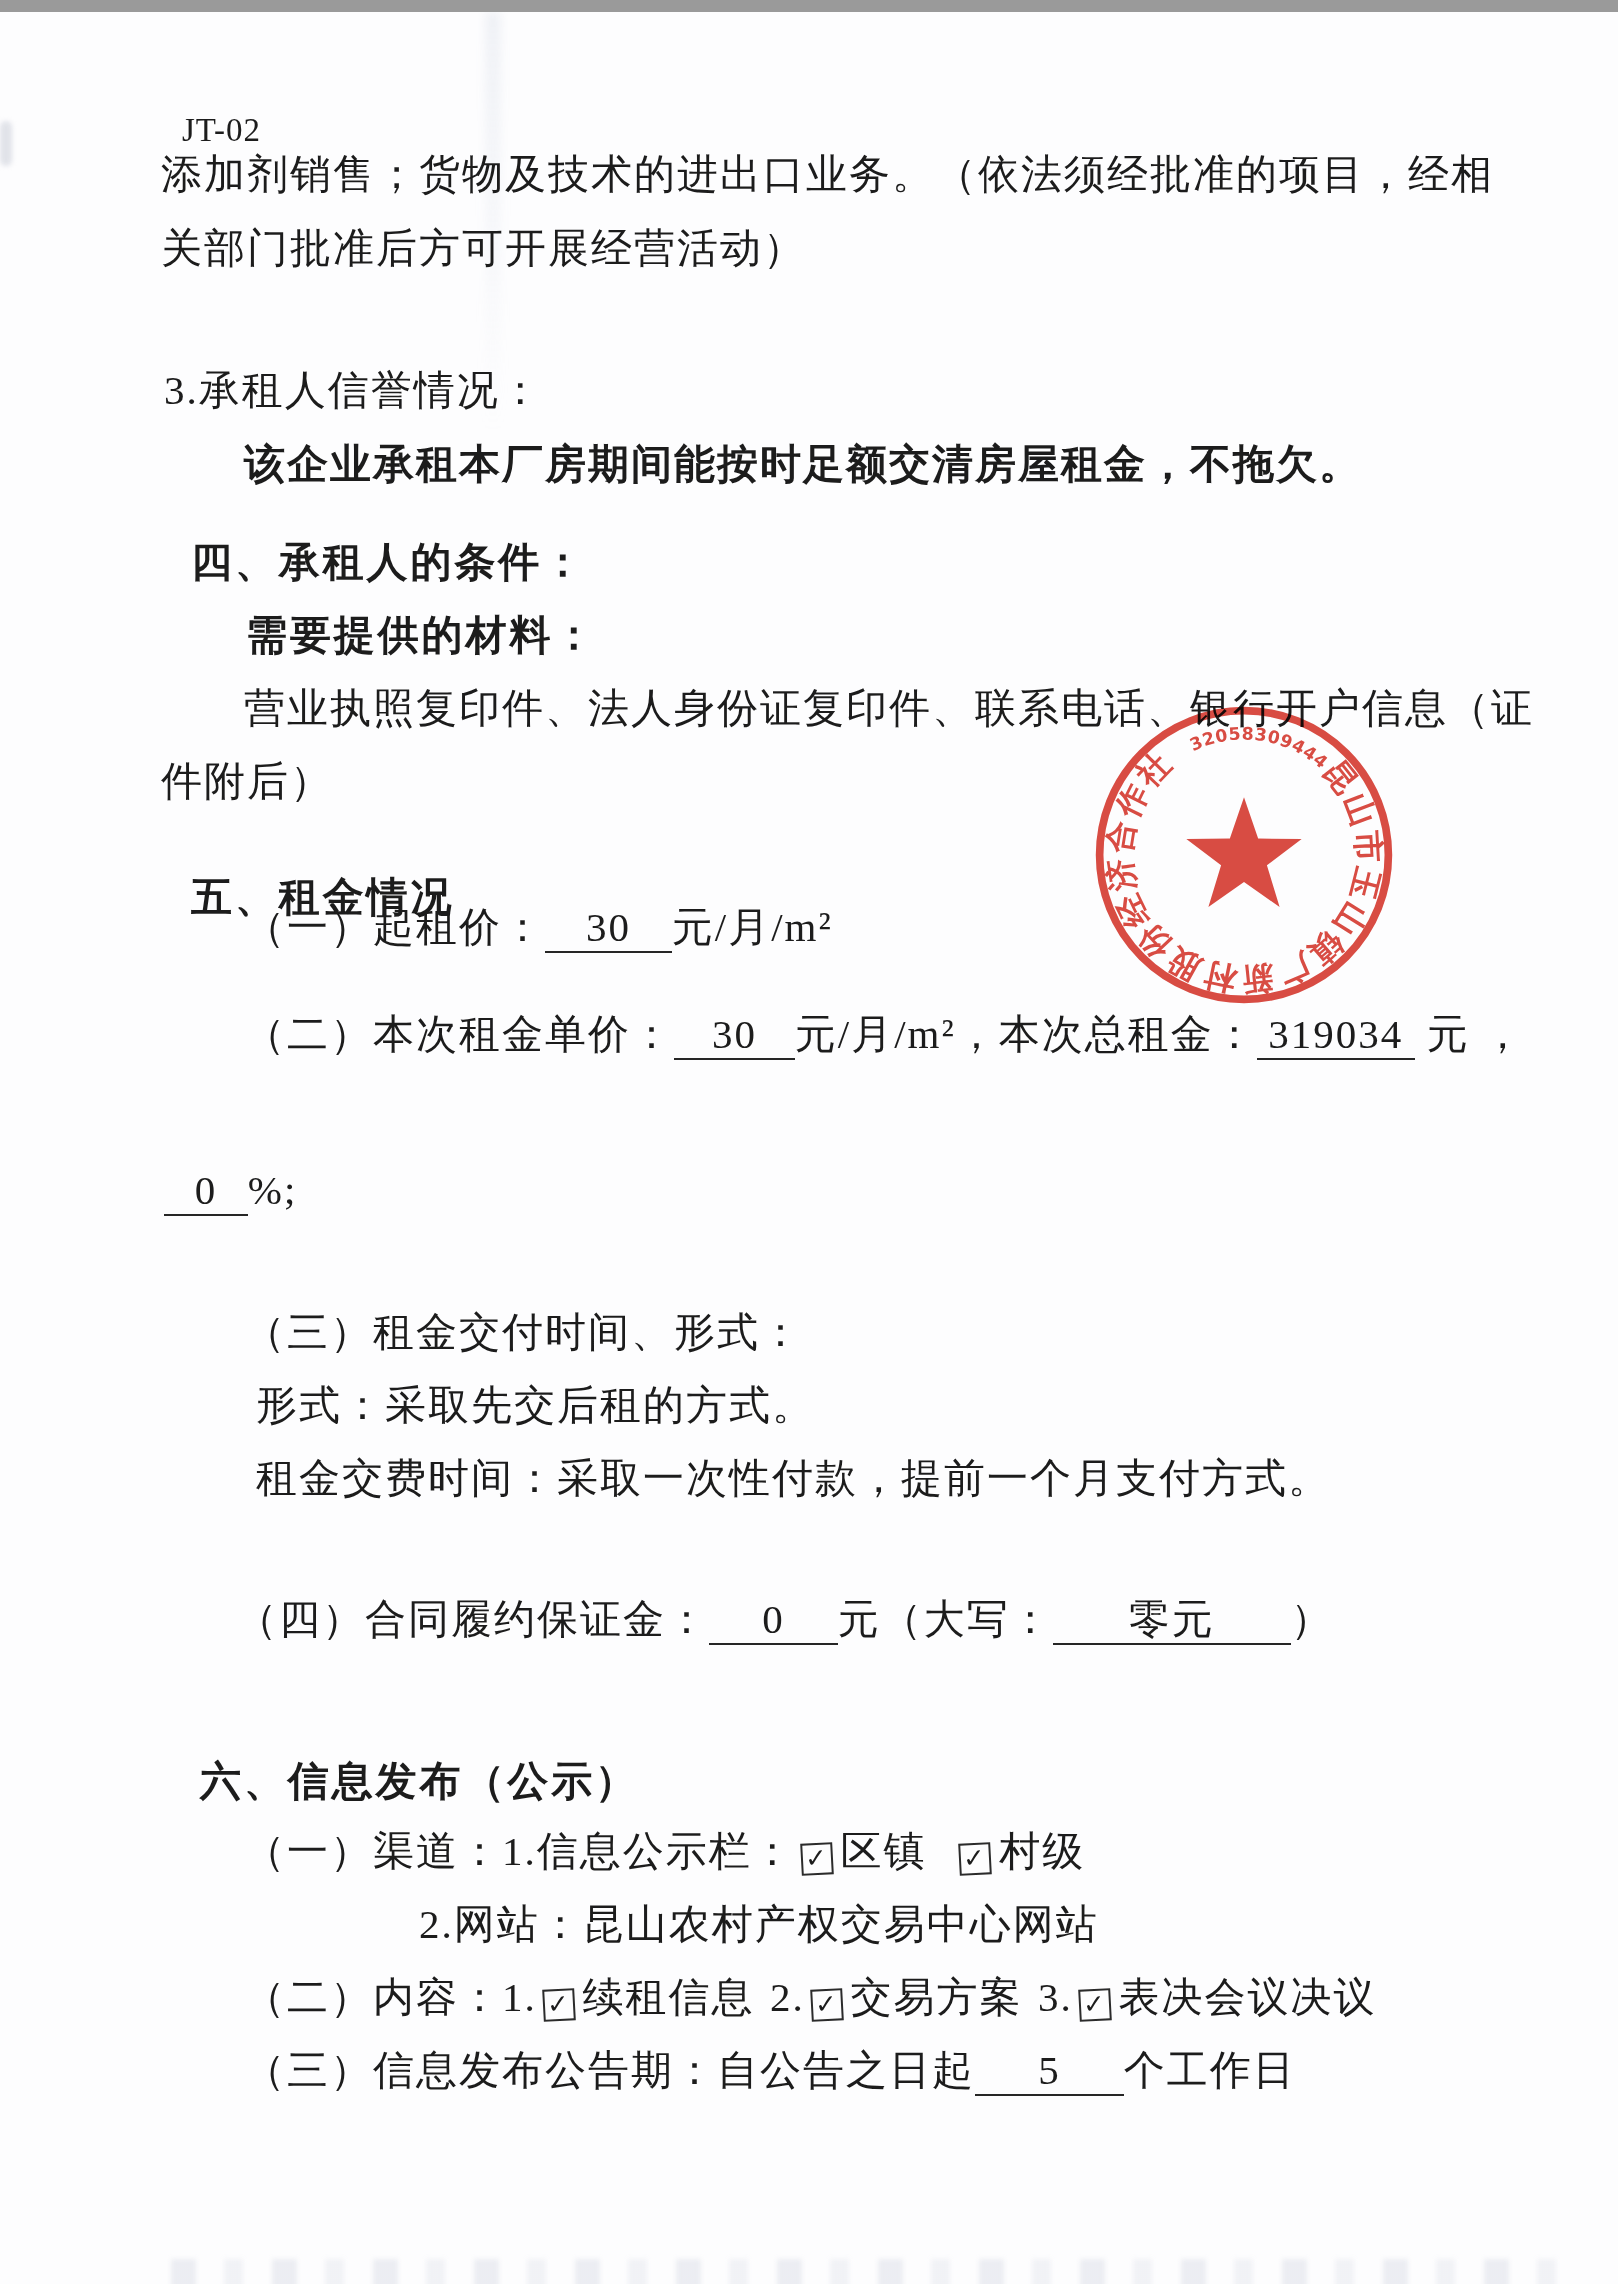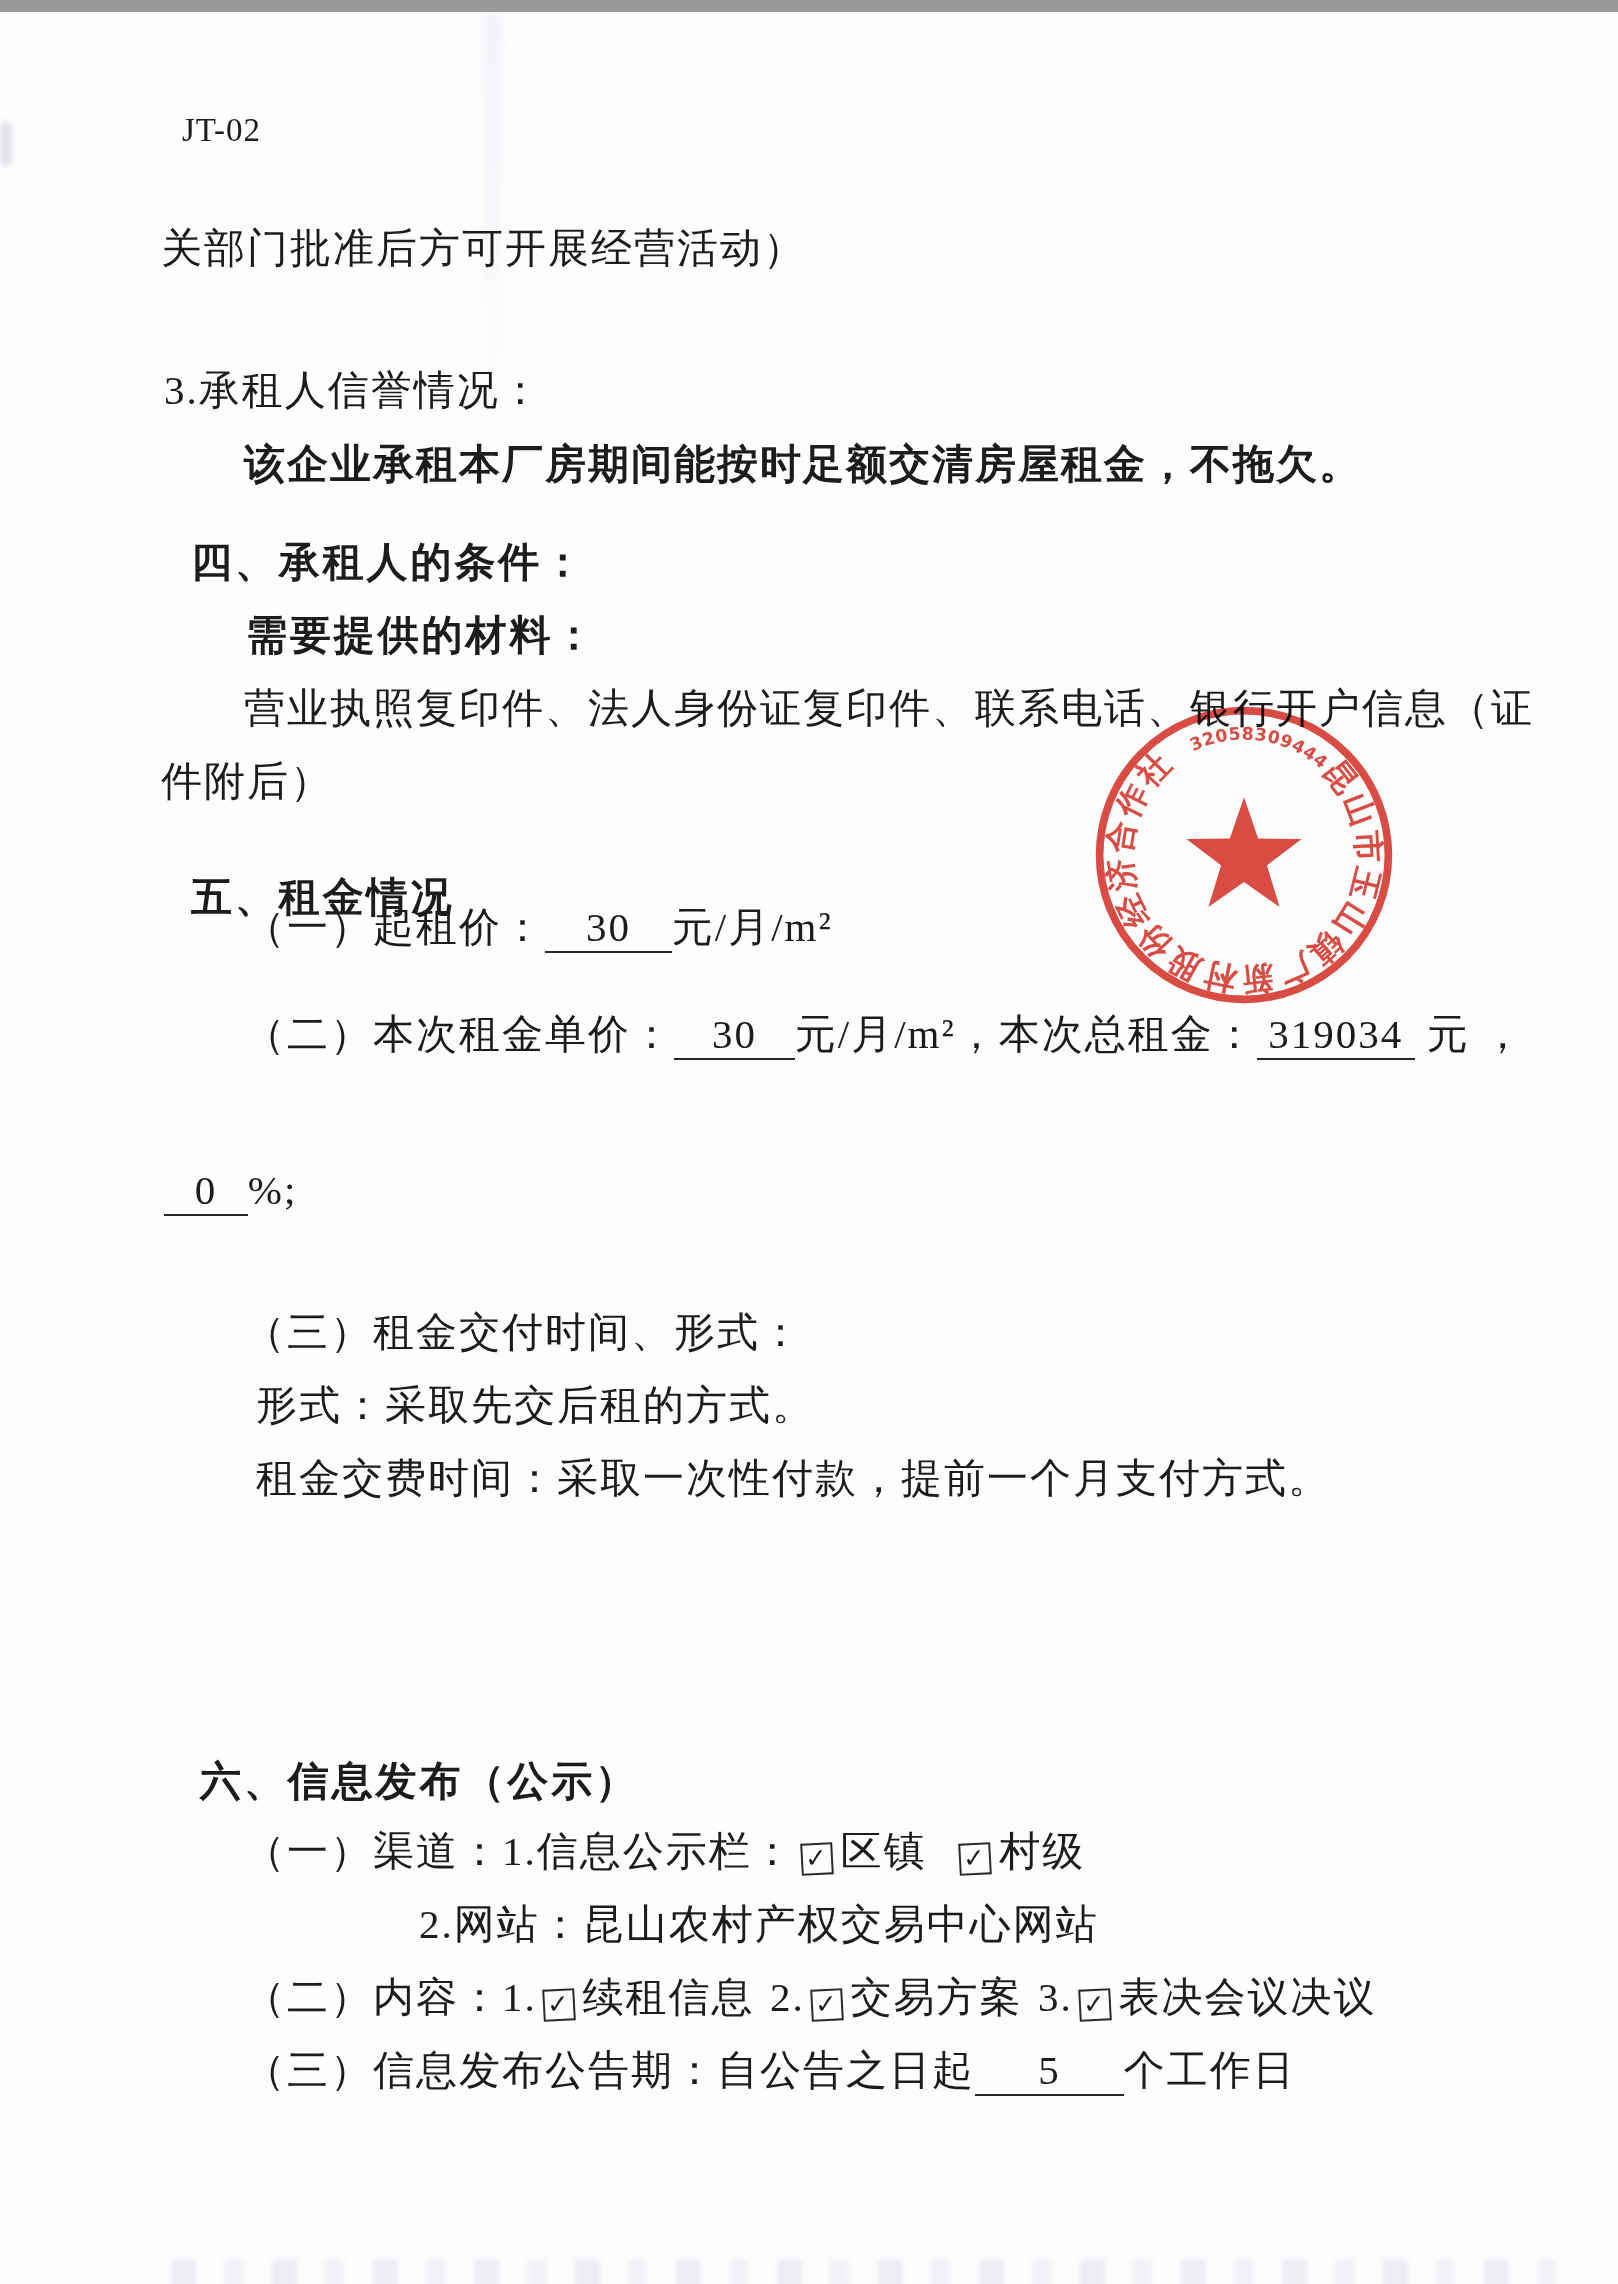--- a/index.html
+++ b/index.html
@@ -93,20 +93,21 @@
 </head>
 <body>
 
 <div class="page">
 
   <div class="streak"></div>
   <div class="edge-mark"></div>
 
   <div class="line code" style="left:182px; top:98px;">JT-02</div>
 
+  <div class="line" style="left:161px; top:137px;">添加剂销售；货物及技术的进出口业务。（依法须经批准的项目，经相</div>
   <div class="line" style="left:161px; top:211px;">关部门批准后方可开展经营活动）</div>
 
   <div class="line" style="left:164px; top:353px;">3.承租人信誉情况：</div>
   <div class="line" style="left:244px; top:427px;font-weight:bold;">该企业承租本厂房期间能按时足额交清房屋租金，不拖欠。</div>
 
   <div class="line h" style="left:191px; top:525px;">四、承租人的条件：</div>
   <div class="line h" style="left:246px; top:598px;">需要提供的材料：</div>
   <div class="line" style="left:244px; top:671px;">营业执照复印件、法人身份证复印件、联系电话、银行开户信息（证</div>
   <div class="line" style="left:161px; top:744px;">件附后）</div>
 
@@ -122,20 +123,23 @@
 
 
   <div class="line" style="left:164px; top:1153px;">
     <span class="blank" style="min-width:72px;">0</span><span>%;</span>
   </div>
 
   <div class="line" style="left:244px; top:1295px;">（三）租金交付时间、形式：</div>
   <div class="line" style="left:256px; top:1368px;">形式：采取先交后租的方式。</div>
   <div class="line" style="left:256px; top:1441px;">租金交费时间：采取一次性付款，提前一个月支付方式。</div>
 
+  <div class="line" style="left:236px; top:1582px;">
+    <span>（四）合同履约保证金：</span><span class="blank" style="min-width:117px;">0</span><span>元（大写：</span><span class="blank" style="min-width:226px;">零元</span><span>）</span>
+  </div>
 
   <div class="line h" style="left:200px; top:1744px;">六、信息发布（公示）</div>
 
   <div class="line" style="left:244px; top:1814px;">
     <span>（一）渠道：1.信息公示栏：</span><span class="checkbox">✓</span><span>区镇</span><span class="gap28"></span><span class="checkbox">✓</span><span>村级</span>
   </div>
 
   <div class="line" style="left:419px; top:1887px;">2.网站：昆山农村产权交易中心网站</div>
 
   <div class="line" style="left:244px; top:1960px;">

